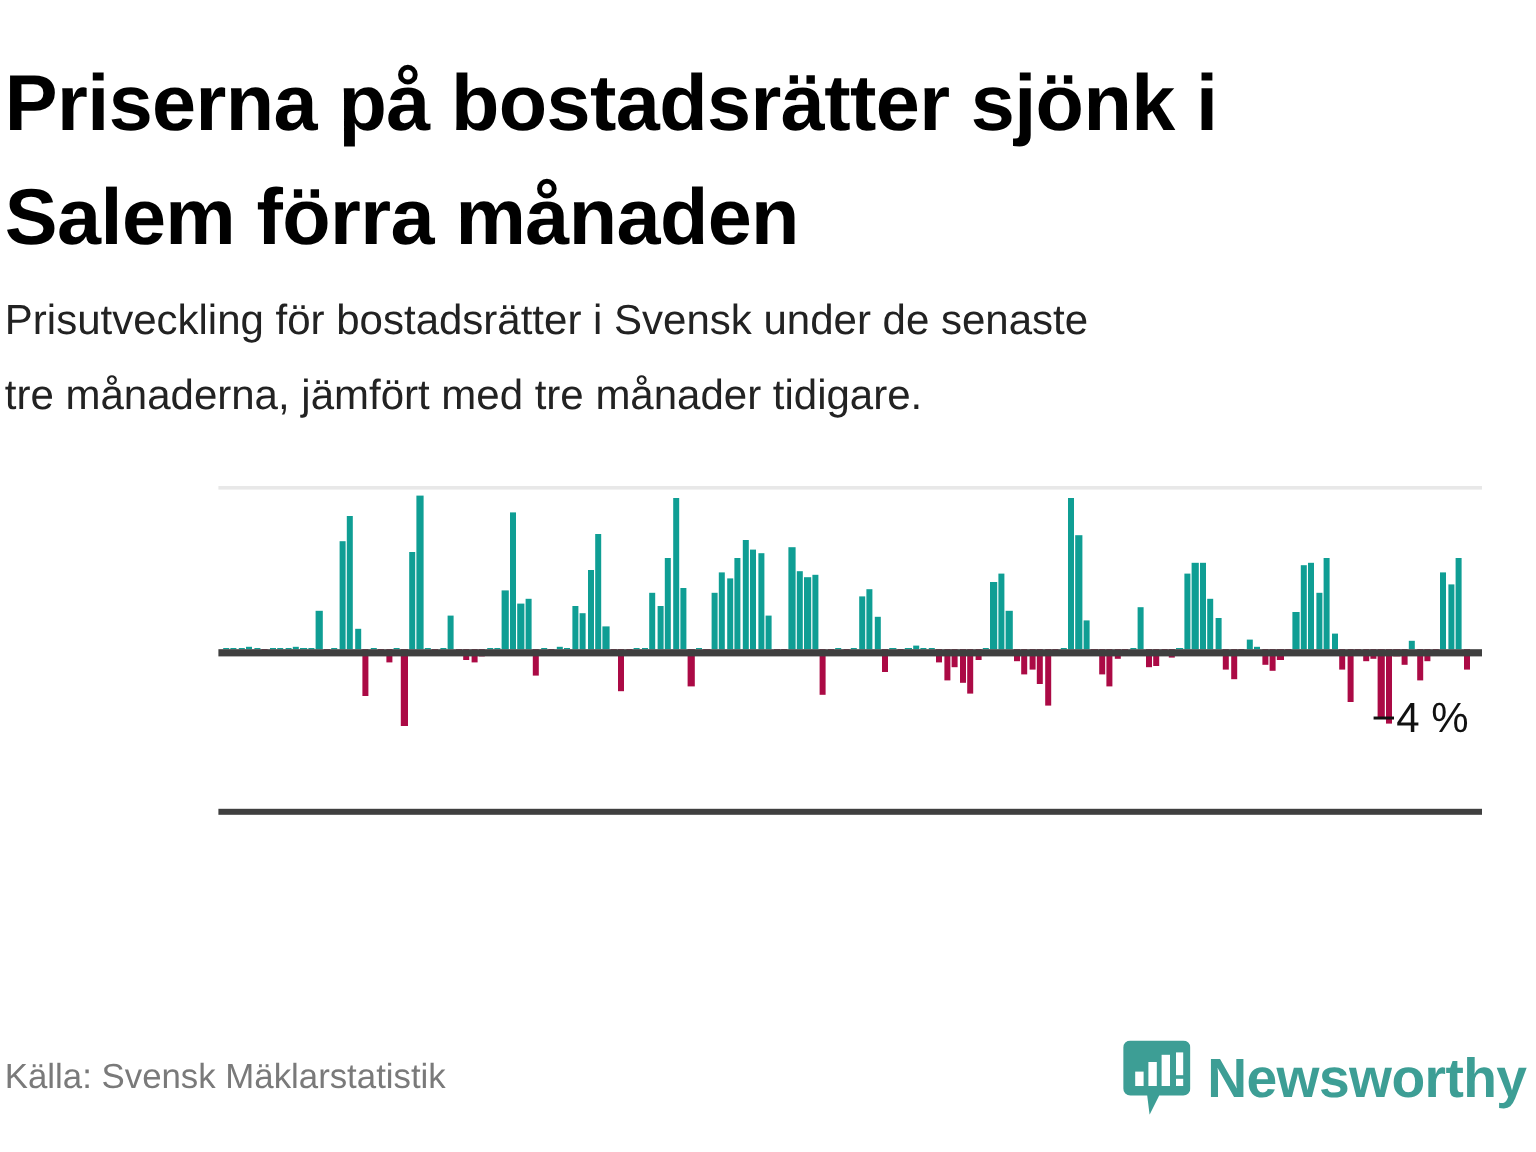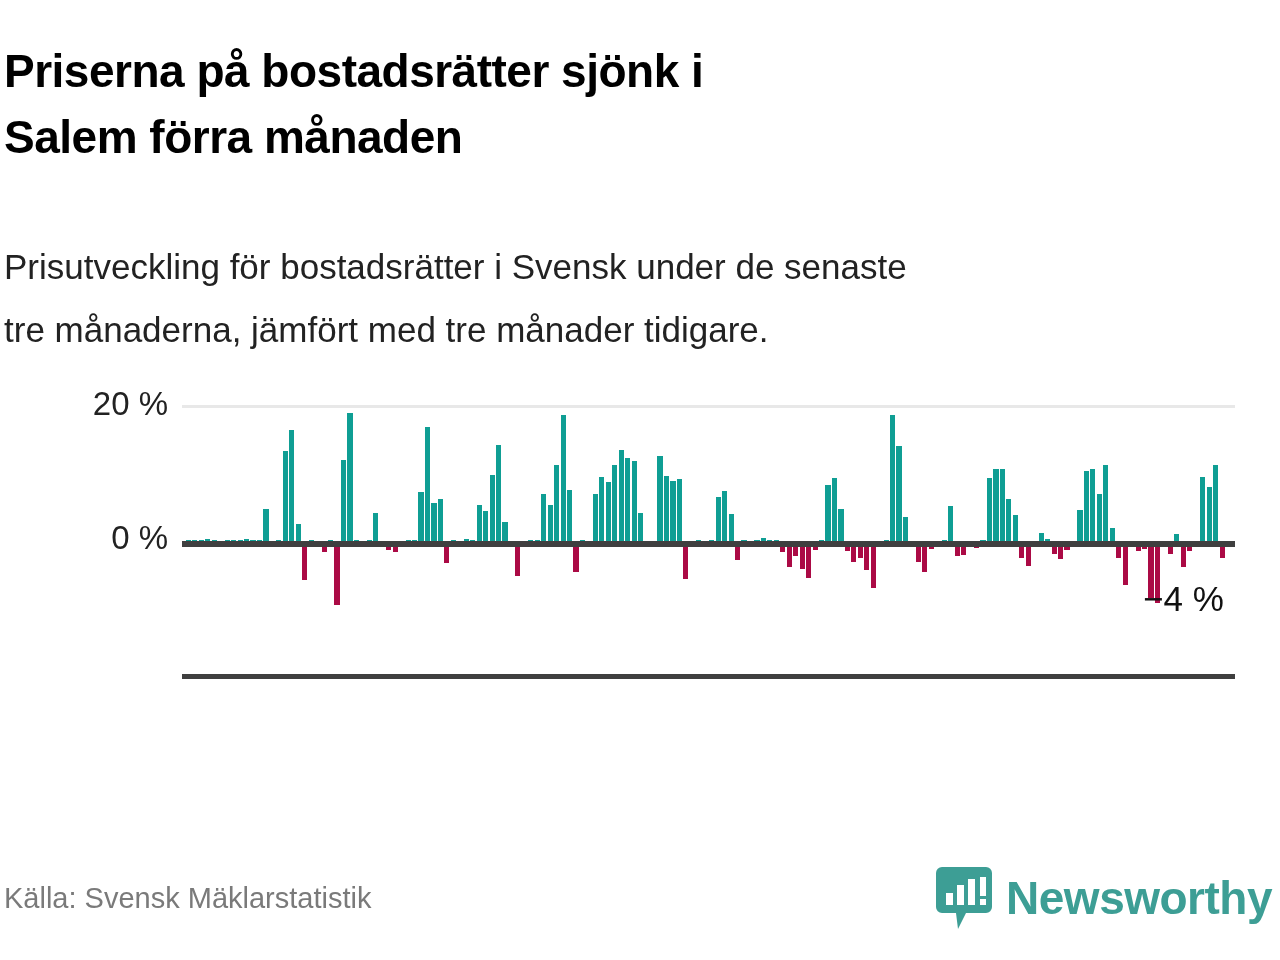--- a/index.html
+++ b/index.html
@@ -22,21 +22,21 @@
     left: 0; top: 0;
     width: 1280px; height: 960px;
   }
 
   
   .headline {
     position: absolute;
     left: 4px;
     top: 38px;
     width: 1180px;
-    font-size: 46px;
+    font-size: 66px;
     line-height: 1.44;
     font-weight: 700;
     letter-spacing: -0.5px;
     color: #000000;
     white-space: pre-line;
   }
   .subtitle {
     position: absolute;
     left: 4px;
     top: 235px;
@@ -192,24 +192,20 @@
 <div class="page">
 
   <div class="headline">Priserna på bostadsrätter sjönk i
 Salem förra månaden</div>
 
   <div class="subtitle">Prisutveckling för bostadsrätter i Svensk under de senaste
 tre månaderna, jämfört med tre månader tidigare.</div>
 
   <div class="chart">
 
-    <div class="ylabels">
-      <div class="ytick" id="ytick-top" style="top: 5px;">20 %</div>
-      <div class="ytick" id="ytick-zero" style="top: 139px;">0 %</div>
-    </div>
 
     <div class="plot">
       <div class="gridline" id="gridline-20" style="top: 0px;"></div>
       <div class="bars" id="bars">
           <div class="bar pos" style="width: 5.17px; left: 3.88px; height: 1.39px; top: 134.61px;"></div>
           <div class="bar pos" style="width: 5.17px; left: 10.34px; height: 1.2px; top: 134.8px;"></div>
           <div class="bar pos" style="width: 5.17px; left: 16.8px; height: 1.2px; top: 134.8px;"></div>
           <div class="bar pos" style="width: 5.17px; left: 23.26px; height: 2.08px; top: 133.91px;"></div>
           <div class="bar pos" style="width: 5.17px; left: 29.72px; height: 1.2px; top: 134.8px;"></div>
           <div class="bar neg" style="width: 5.17px; left: 36.18px; height: 1.2px; top: 136px;"></div>

